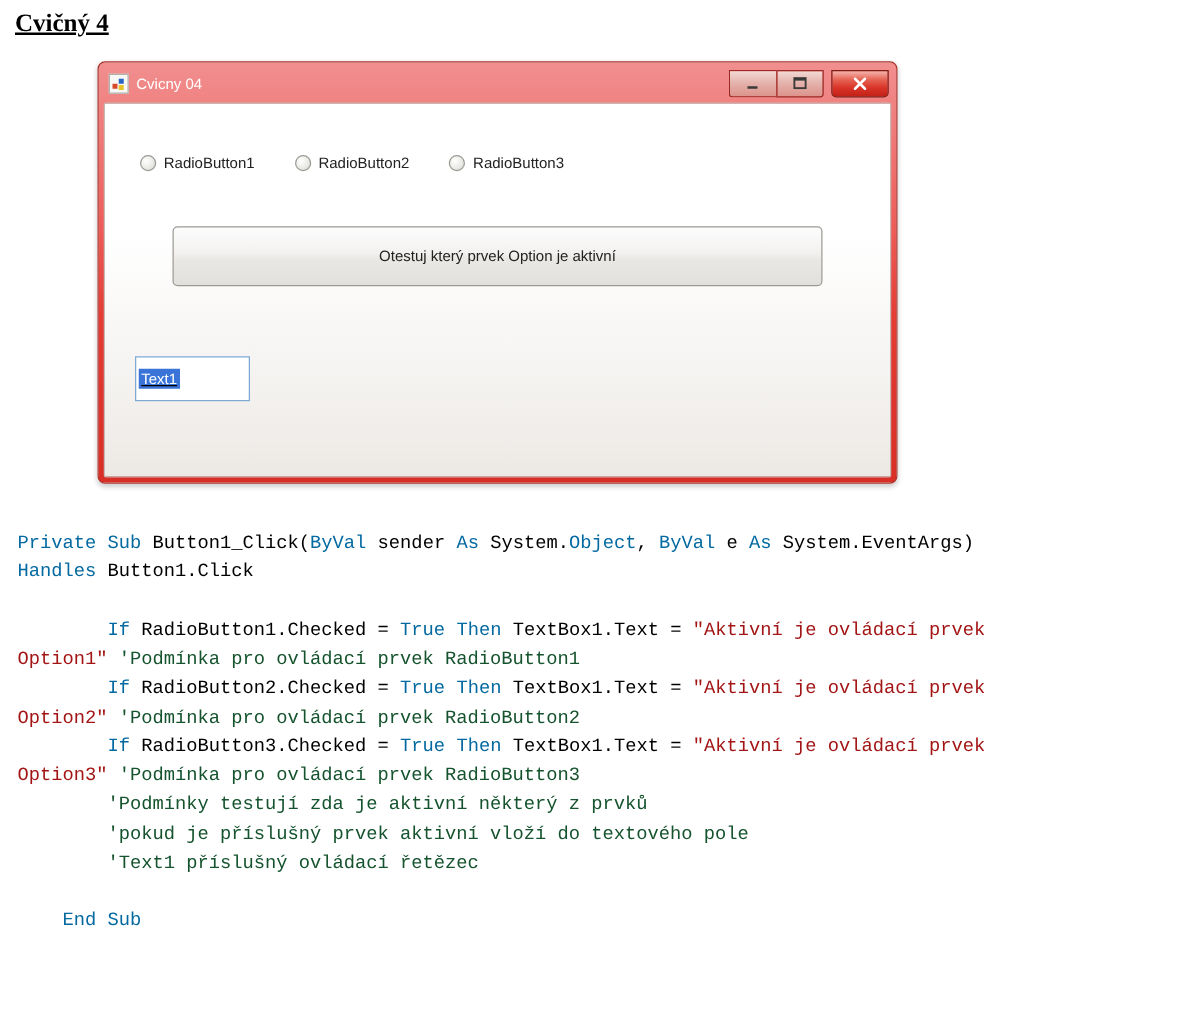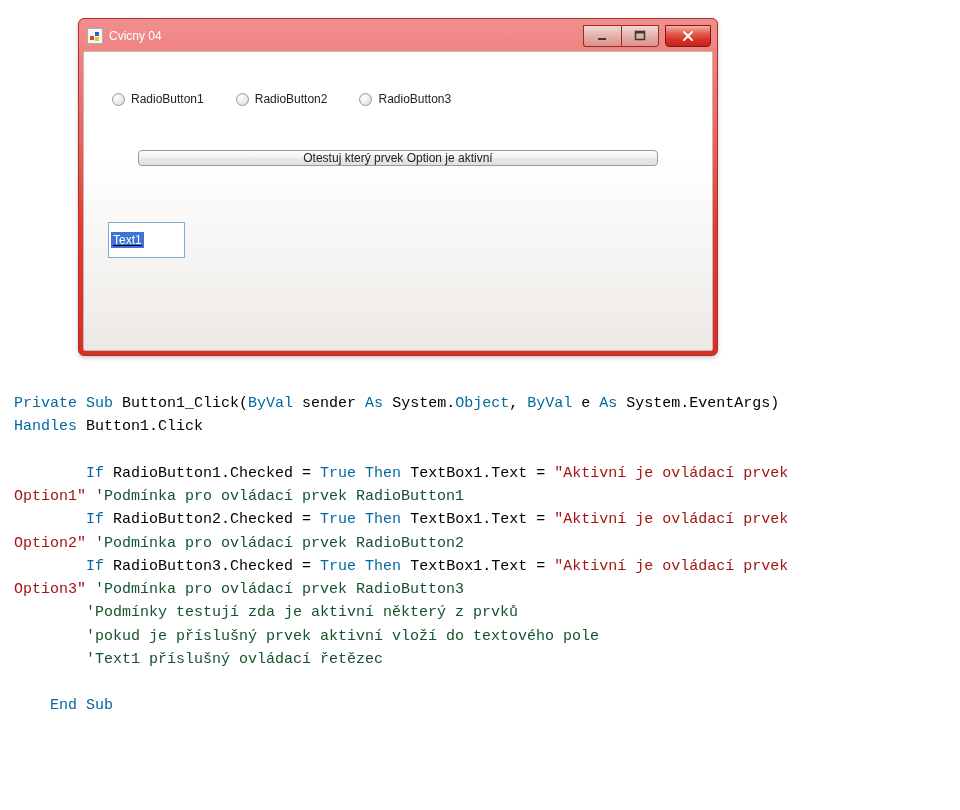--- a/index.html
+++ b/index.html
@@ -116,32 +116,32 @@
     display:flex; align-items:center; gap:6px;
   }
   .radio-circle {
     width:13px; height:13px;
     border-radius:50%;
     background: radial-gradient(circle at 35% 35%, #fff 0%, #e8e8e4 60%, #cfcec8 100%);
     border:1px solid #9c9a94;
   }
   .bigbtn {
     width: 520px;
-    height: 16px;
+    height: 48px;
     margin: 0 auto 56px auto;
     display:flex; align-items:center; justify-content:center;
     border:1px solid #9c9a94;
     border-radius: 4px;
     background: linear-gradient(#fdfdfd, #f2f1ef 45%, #e9e8e4 55%, #e2e0dc);
     font-family: Tahoma, "Segoe UI", sans-serif;
     font-size:12px;
     color:#222;
   }
   .textbox {
-    width: 77px;
+    width: 92px;
     height: 24px;
     border: 1px solid #7ea9d4;
     background:#fff;
     display:flex; align-items:center;
     padding: 17px 2px;
     margin-left: 4px;
     font-family: Tahoma, "Segoe UI", sans-serif;
     font-size: 12px;
     text-decoration: underline;
   }
@@ -163,20 +163,21 @@
   .kw { color:#0369a1; }
   .str { color:#a31515; }
   .cmt { color:#14532d; }
   .plain { color:#000; }
 </style>
 </head>
 <body>
 
 <div class="page">
 
+  <div class="heading">Cvičný 4</div>
 
   <div class="window-frame">
     <div class="titlebar">
       <div class="title-left">
         <span class="title-icon"></span>
         <span class="title-text">Cvicny 04</span>
       </div>
       <div class="win-buttons">
         <div class="win-btn min">
           <svg class="win-glyph" width="12" height="12" viewBox="0 0 12 12">

